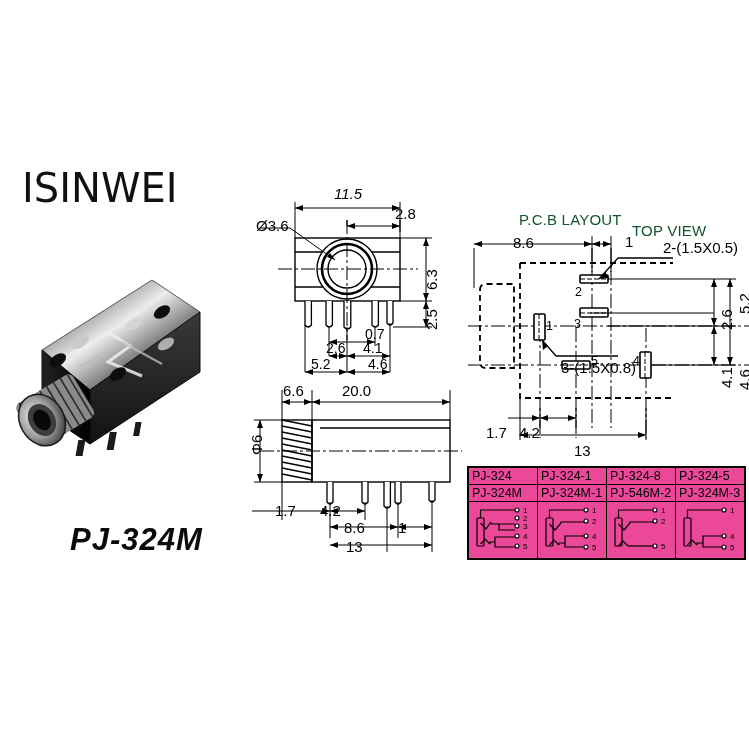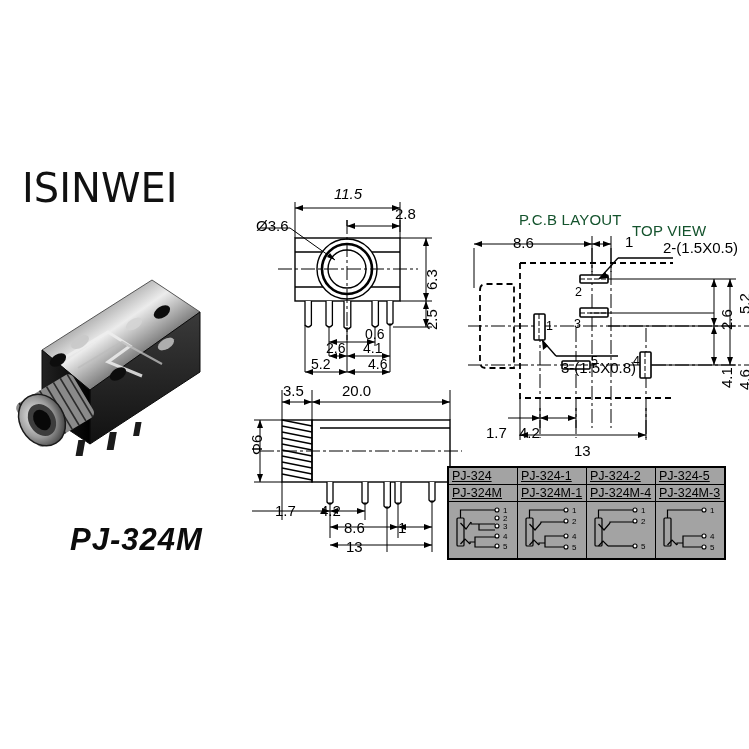--- a/index.html
+++ b/index.html
@@ -25,22 +25,22 @@
   
   .dim{font-family:"Liberation Sans",sans-serif;font-size:14px;color:#000;
        white-space:nowrap;line-height:1;}
   .dim.sm{font-size:12.5px;}
   .dim.lg{font-size:15px;}
   .rot{transform:rotate(-90deg);transform-origin:left top;}
   .ttl{font-family:"Liberation Sans",sans-serif;font-size:15px;color:#14532d;
        white-space:nowrap;letter-spacing:.2px;}
 
   
-  #pntable{left:447px;top:466px;width:279px;border:1.6px solid #000;
-           box-sizing:border-box;background:#a3a3a3;text-decoration:underline;}
+  #pntable{left:467px;top:466px;width:279px;border:1.6px solid #000;
+           box-sizing:border-box;background:#ec4899;}
   #pntable table{border-collapse:collapse;width:100%;}
   #pntable td{border:1px solid #000;padding:0;}
   .pncell{font-family:"Liberation Sans",sans-serif;font-size:12.5px;
           padding:1px 3px;white-space:nowrap;color:#000;}
   .schcell{height:56px;vertical-align:top;padding:0;}
   svg{display:block;}
 </style>
 </head>
 <body>
 
@@ -198,21 +198,21 @@
       <line x1="40" y1="38" x2="85" y2="70" stroke="#000" stroke-width="1"></line>
       <polygon points="85,70 77,67 80,63" fill="#000"></polygon>
     </svg>
   </div>
 
   <div class="abs dim lg" style="left:334px;top:186px;font-style:italic;">11.5</div>
   <div class="abs dim lg" style="left:395px;top:206px;">2.8</div>
   <div class="abs dim lg" style="left:256px;top:218px;">Ø3.6</div>
   <div class="abs dim lg rot" style="left:424px;top:290px;">6.3</div>
   <div class="abs dim lg rot" style="left:424px;top:330px;">2.5</div>
-  <div class="abs dim" style="left:365px;top:327px;">0.6</div>
+  <div class="abs dim" style="left:365px;top:327px;">0.7</div>
   <div class="abs dim" style="left:326px;top:341px;">2.6</div>
   <div class="abs dim" style="left:363px;top:341px;">4.1</div>
   <div class="abs dim" style="left:311px;top:357px;">5.2</div>
   <div class="abs dim" style="left:368px;top:357px;">4.6</div>
 
   <div class="abs" style="left:232px;top:380px;width:230px;height:180px;">
     <svg width="230" height="180" viewBox="0 0 230 180">
       <g stroke="#000" fill="none" stroke-width="1.4">
 
         <rect x="80" y="40" width="138" height="62"></rect>
@@ -282,21 +282,21 @@
         <polygon points="98,147 106,144 106,150"></polygon>
         <polygon points="166,147 158,144 158,150"></polygon>
         <polygon points="166,147 174,144 174,150"></polygon>
         <polygon points="200,147 192,144 192,150"></polygon>
         <polygon points="98,165 106,162 106,168"></polygon>
         <polygon points="200,165 192,162 192,168"></polygon>
       </g>
     </svg>
   </div>
 
-  <div class="abs dim lg" style="left:283px;top:383px;">3.5</div>
+  <div class="abs dim lg" style="left:283px;top:383px;">6.6</div>
   <div class="abs dim lg" style="left:342px;top:383px;">20.0</div>
   <div class="abs dim lg rot" style="left:249px;top:455px;">Φ6</div>
   <div class="abs dim lg" style="left:275px;top:503px;">1.7</div>
   <div class="abs dim lg" style="left:320px;top:503px;">4.2</div>
   <div class="abs dim lg" style="left:344px;top:520px;">8.6</div>
   <div class="abs dim lg" style="left:398px;top:520px;">1</div>
   <div class="abs dim lg" style="left:346px;top:539px;">13</div>
 
   <div class="abs ttl" style="left:519px;top:211px;">P.C.B LAYOUT</div>
   <div class="abs ttl" style="left:632px;top:211px;margin-top:11px;">TOP VIEW</div>
@@ -419,35 +419,35 @@
     <table>
       <tbody>
           <tr>
         <td style="width:25%">
               <div class="pncell">PJ-324</div>
             </td>
         <td style="width:25%">
               <div class="pncell">PJ-324-1</div>
             </td>
         <td style="width:25%">
-              <div class="pncell">PJ-324-2</div>
+              <div class="pncell">PJ-324-8</div>
             </td>
         <td style="width:25%">
               <div class="pncell">PJ-324-5</div>
             </td>
       </tr>
       <tr>
         <td>
               <div class="pncell">PJ-324M</div>
             </td>
         <td>
               <div class="pncell">PJ-324M-1</div>
             </td>
         <td>
-              <div class="pncell">PJ-324M-4</div>
+              <div class="pncell">PJ-546M-2</div>
             </td>
         <td>
               <div class="pncell">PJ-324M-3</div>
             </td>
       </tr>
       <tr>
 
         <td class="schcell">
           <div>
           <svg width="68" height="56" viewBox="0 0 68 56">

